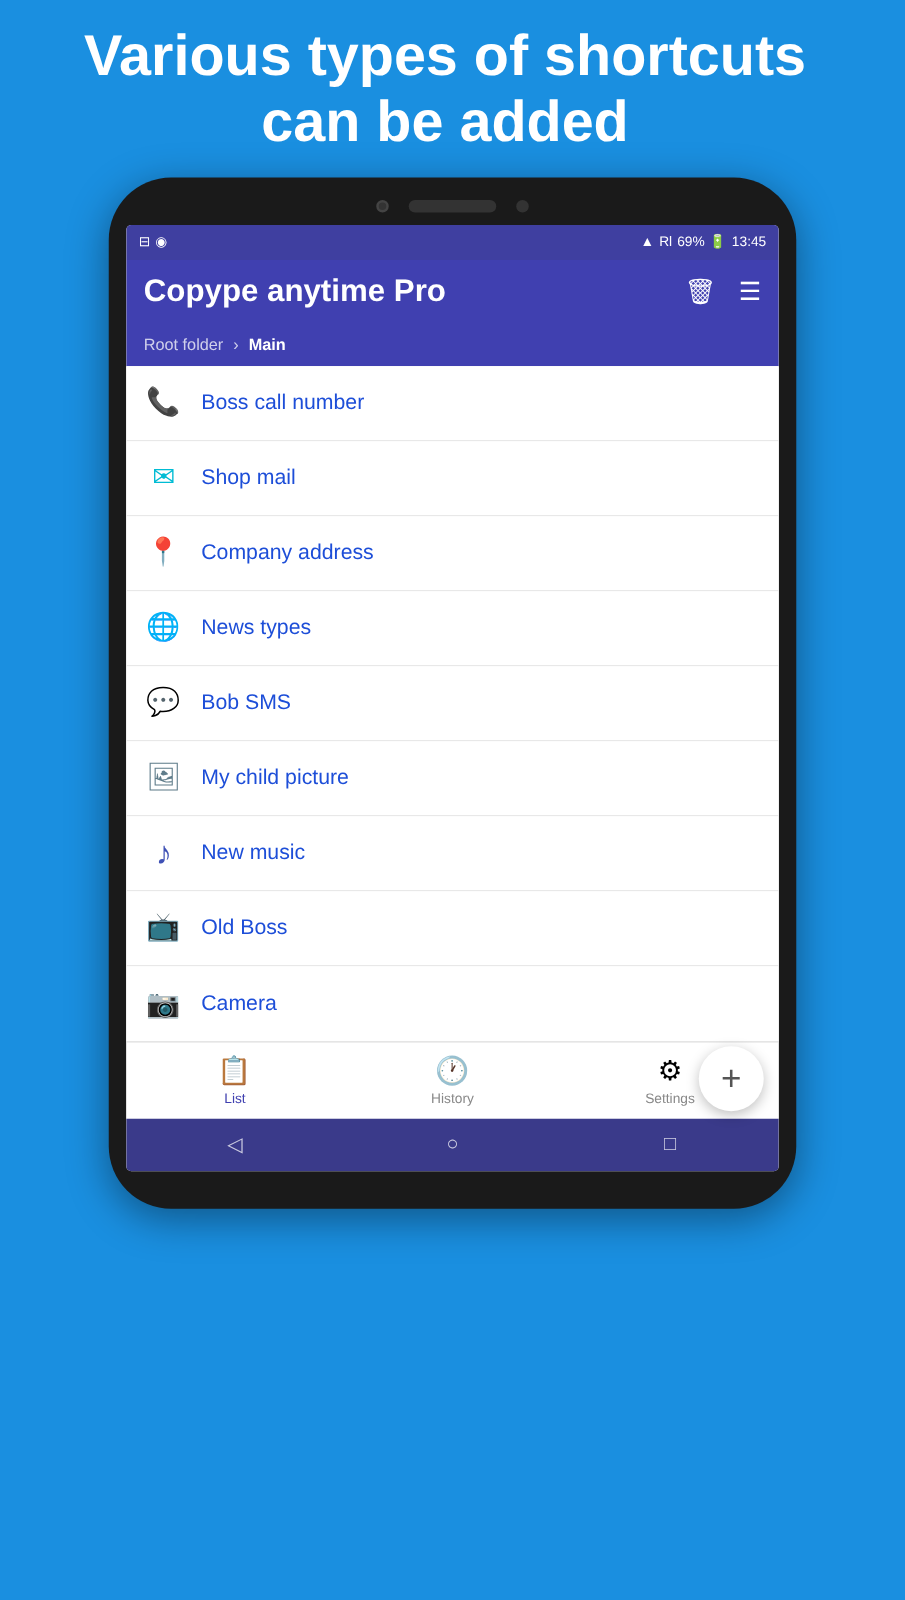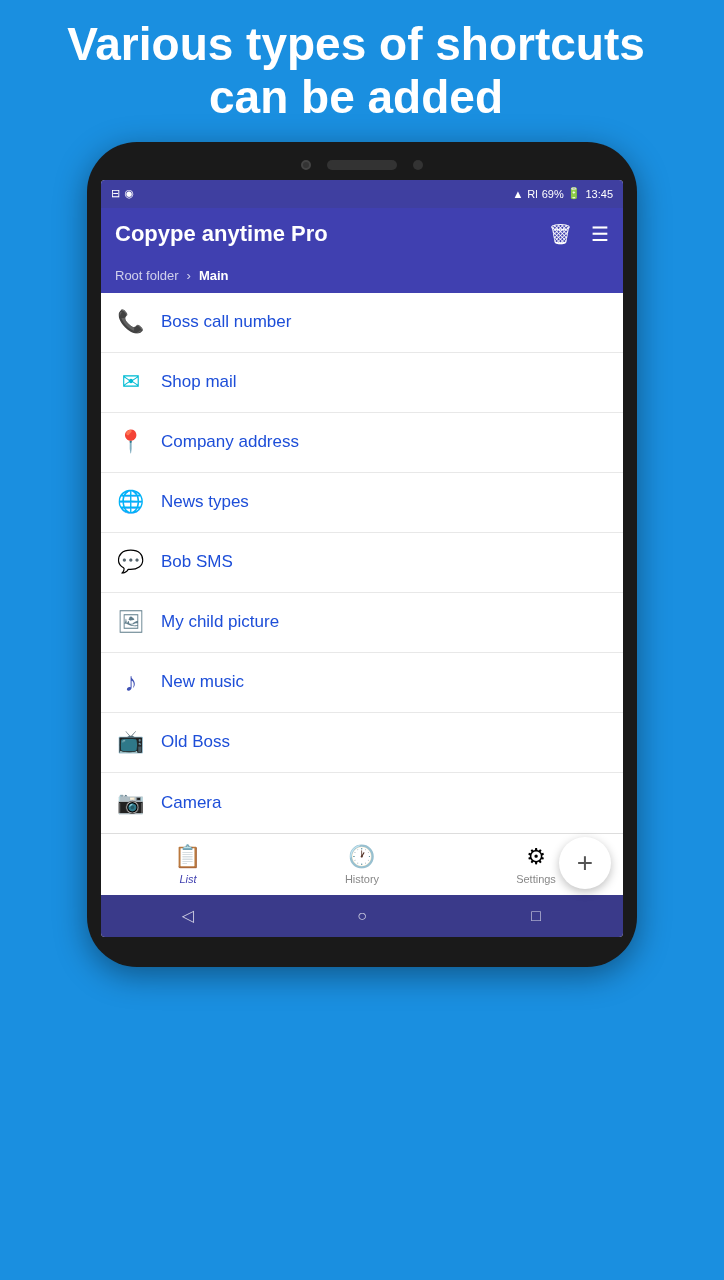--- a/index.html
+++ b/index.html
@@ -91,21 +91,21 @@
     .app-bar {
       background: #4040b0;
       display: flex;
       align-items: center;
       justify-content: space-between;
       padding: 0 14px;
       height: 52px;
     }
     .app-title {
       color: white;
-      font-size: 22px;
+      font-size: 25px;
       font-weight: bold;
     }
     .app-bar-icons {
       display: flex;
       gap: 18px;
       align-items: center;
     }
     .app-bar-icon {
       color: white;
       font-size: 20px;
@@ -180,21 +180,20 @@
     }
     .nav-icon {
       font-size: 22px;
     }
     .nav-label {
       font-size: 11px;
       color: #888;
     }
     .nav-label.active {
       color: #4040b0;
-      font-style: italic;
     }
     .nav-icon.active {
       color: #4040b0;
     }
     
     .fab {
       position: absolute;
       right: 26px;
       bottom: 78px;
       width: 52px;

